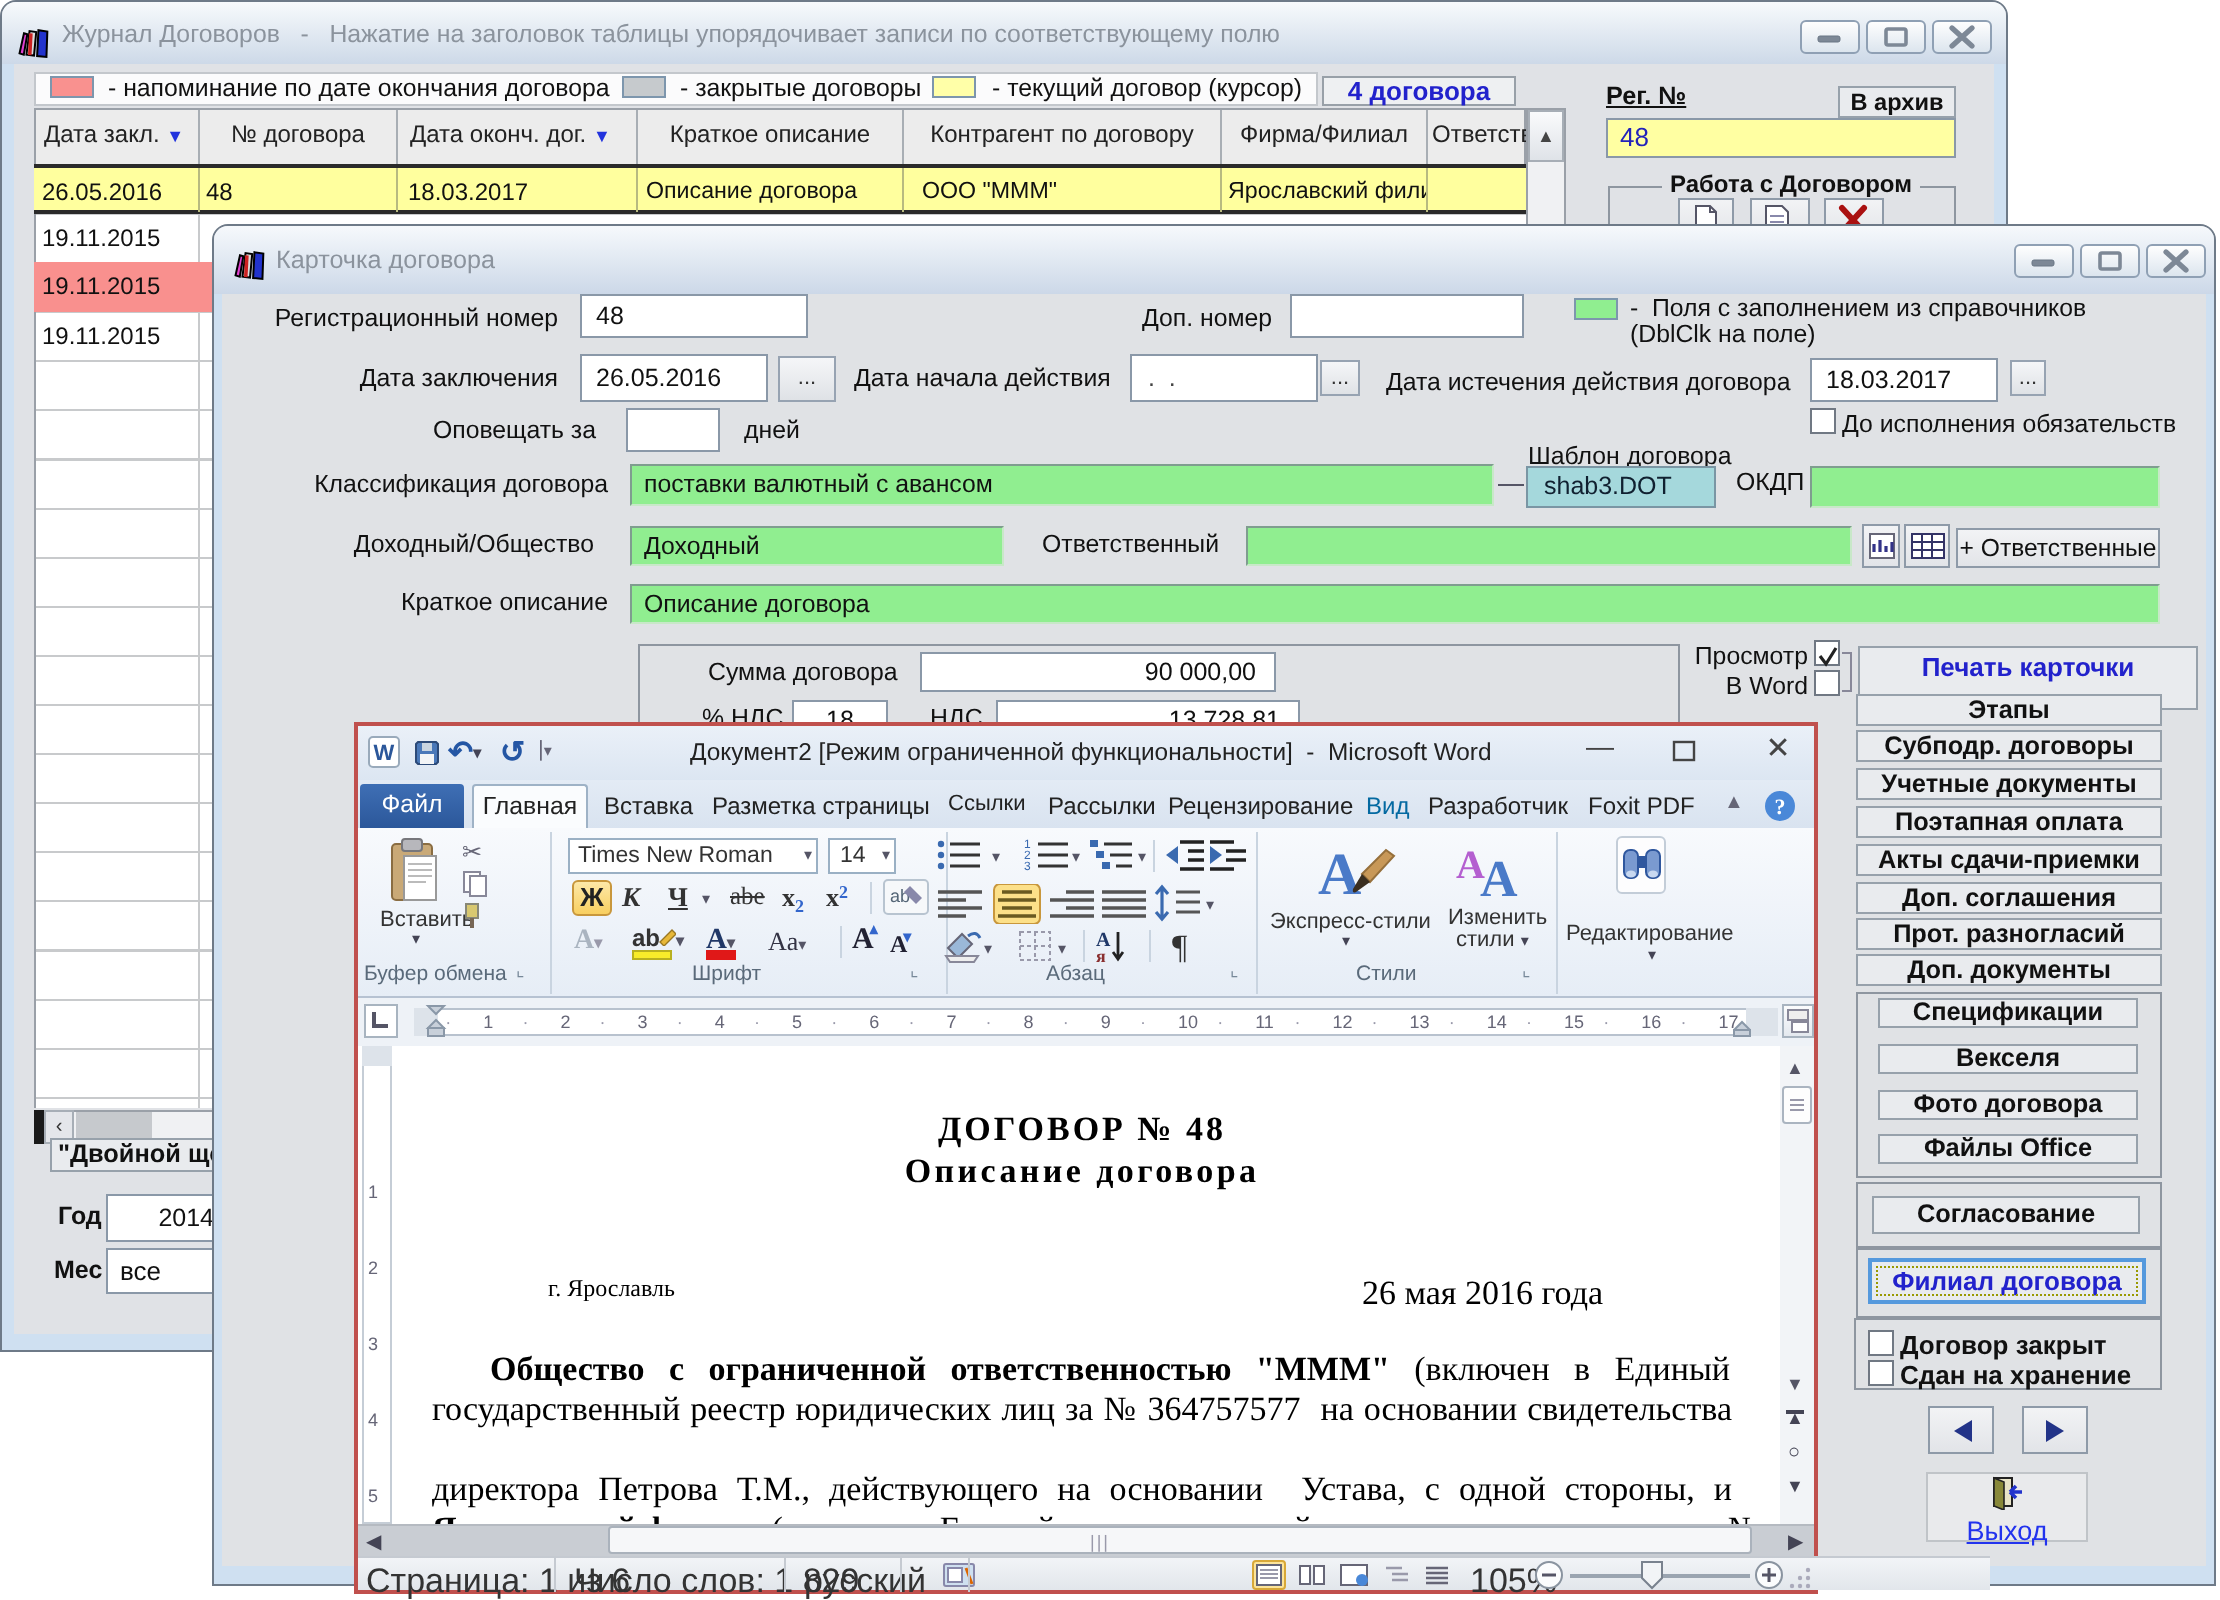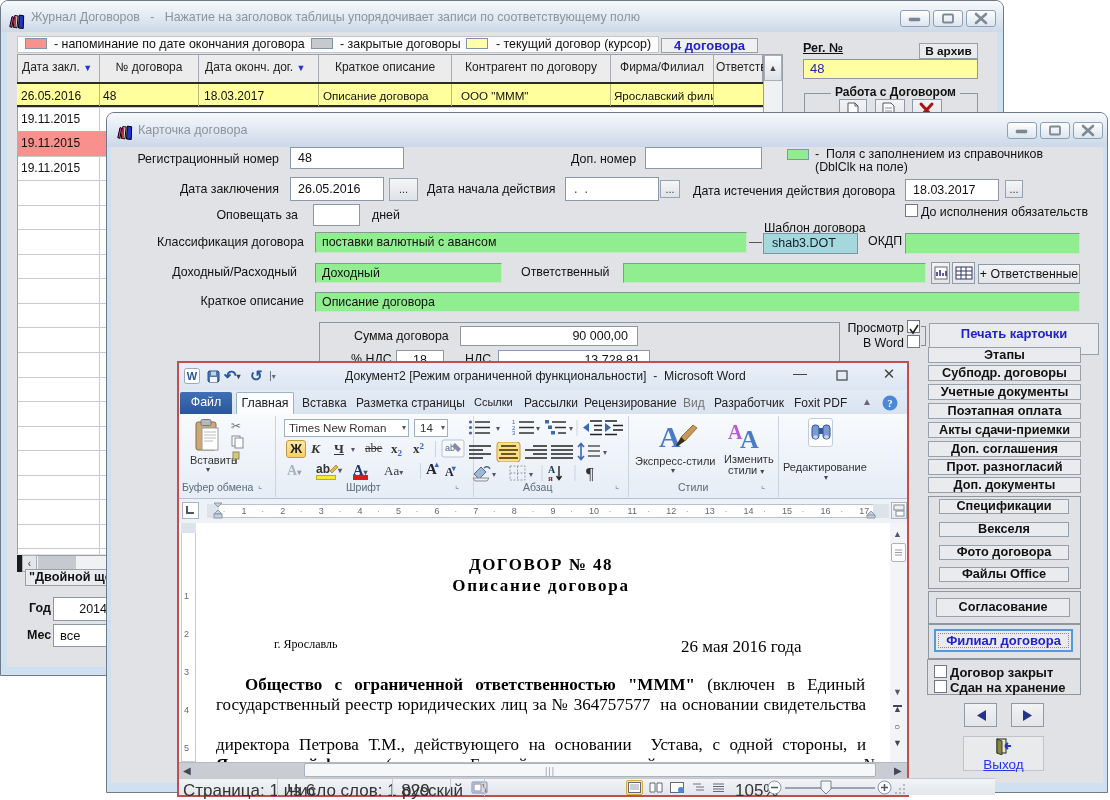--- a/index.html
+++ b/index.html
@@ -165,21 +165,21 @@
   <div class="ab lbl" style="left:814px;top:92px">До исполнения обязательств</div>
 
   <div class="ab lbl tr" style="left:0;top:122px;width:197px">Классификация договора</div>
   <div class="ab grn" style="left:208px;top:119px;width:432px;height:21px">поставки валютный с авансом</div>
   <div class="ab" style="left:642px;top:129px;width:13px;height:1px;background:#556"></div>
   <div class="ab lbl" style="left:657px;top:108px">Шаблон договора</div>
   <div class="ab" style="left:656px;top:120px;width:95px;height:21px;background:#a5d8dc;border:1px solid #7a96a4;font-size:12.5px;color:#102030;line-height:19px;padding-left:8px">shab3.DOT</div>
   <div class="ab lbl" style="left:761px;top:121px">ОКДП</div>
   <div class="ab grn" style="left:798px;top:120px;width:175px;height:21px"></div>
 
-  <div class="ab lbl tr" style="left:0;top:152px;width:190px">Доходный/Расходный</div>
+  <div class="ab lbl tr" style="left:0;top:152px;width:190px">Доходный/Общество</div>
   <div class="ab grn" style="left:208px;top:150px;width:187px;height:20px">Доходный</div>
   <div class="ab lbl" style="left:414px;top:152px">Ответственный</div>
   <div class="ab grn" style="left:516px;top:150px;width:303px;height:20px"></div>
   <div class="ab btn" style="left:824px;top:149px;width:19px;height:22px;padding:2px 0 0 1px"><svg width="15" height="16">
         <rect x="1" y="2" width="12" height="12" fill="#fff" stroke="#667" stroke-width="1"></rect>
         <path d="M3 11 v-4 M6 11 v-6 M9 11 v-3 M12 11 v-5" stroke="#338" stroke-width="1.6"></path>
       </svg></div>
   <div class="ab btn" style="left:845px;top:149px;width:23px;height:22px;padding:2px 0 0 1px"><svg width="19" height="16">
         <rect x="1" y="2" width="16" height="12" fill="#fff" stroke="#336" stroke-width="1"></rect>
         <path d="M1 6 h16 M1 10 h16 M6 2 v12 M11 2 v12" stroke="#336" stroke-width="1"></path>
@@ -269,21 +269,21 @@
   <div class="ab" style="left:697px;top:2px;width:26px;height:20px;text-align:center;color:#444;font-size:15px">✕</div>
 
   <div class="ab" style="left:0;top:27px;width:728px;height:24px;background:linear-gradient(#e3ebf5,#d9e3f0)"></div>
   <div class="ab tc" style="left:1px;top:29px;width:52px;height:22px;background:linear-gradient(#3f6fb5,#2b579a);border-radius:2px 2px 0 0;color:#fff;font-size:12.4px;line-height:21px">Файл</div>
   <div class="ab tc" style="left:57px;top:29px;width:58px;height:23px;background:#fafcfe;border:1px solid #9eb2c6;border-bottom:none;border-radius:2px 2px 0 0;font-size:12.4px;line-height:21px;color:#222">Главная</div>
   <div class="ab" style="left:123px;top:33px;font-size:12px;color:#222">Вставка</div>
   <div class="ab" style="left:177px;top:33px;font-size:12px;color:#222">Разметка страницы</div>
   <div class="ab" style="left:295px;top:33px;font-size:11px;color:#222">Ссылки</div>
   <div class="ab" style="left:345px;top:33px;font-size:12px;color:#222">Рассылки</div>
   <div class="ab" style="left:405px;top:33px;font-size:12px;color:#222">Рецензирование</div>
-  <div class="ab" style="left:504px;top:33px;font-size:12px;color:#737373">Вид</div>
+  <div class="ab" style="left:504px;top:33px;font-size:12px;color:#0369a1">Вид</div>
   <div class="ab" style="left:535px;top:33px;font-size:12px;color:#222">Разработчик</div>
   <div class="ab" style="left:615px;top:33px;font-size:12px;color:#222">Foxit PDF</div>
   <div class="ab" style="left:683px;top:33px;color:#667;font-size:10px">▲</div>
   <svg class="ab" style="left:703px;top:32px" width="16" height="16">
       <circle cx="8" cy="8" r="7.5" fill="#4a88d8"></circle>
       <text x="8" y="12" font-size="11" font-weight="bold" fill="#fff" text-anchor="middle" font-family="Liberation Serif">?</text>
     </svg>
 
   <div class="ab" style="left:0;top:51px;width:728px;height:85px;background:linear-gradient(#f8fafd,#e6edf6);border-bottom:1px solid #b6c2d2"></div>
   <div class="ab" style="left:96px;top:53px;width:1px;height:81px;background:#c9d4e0"></div>

